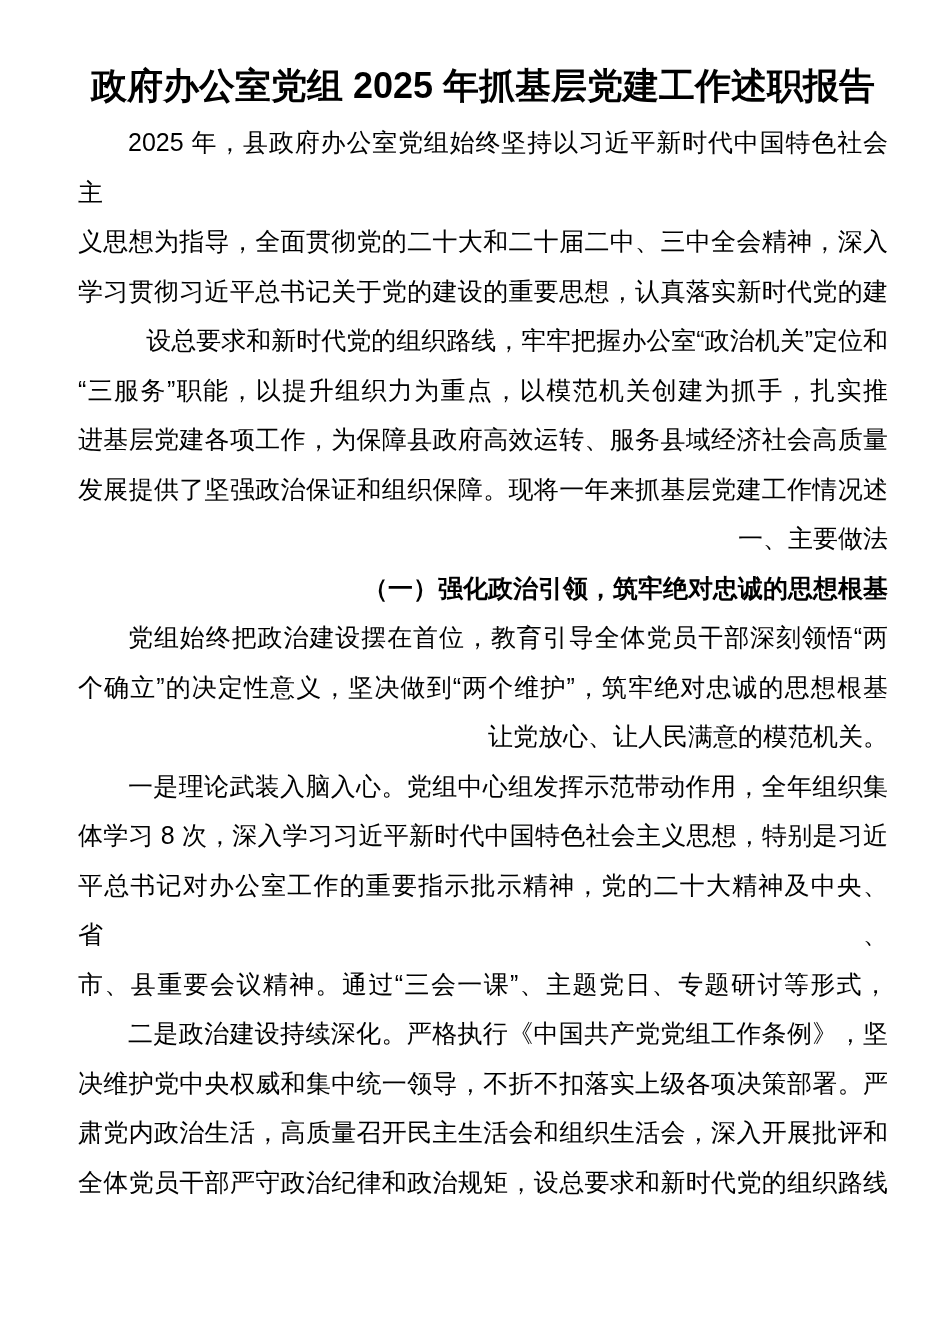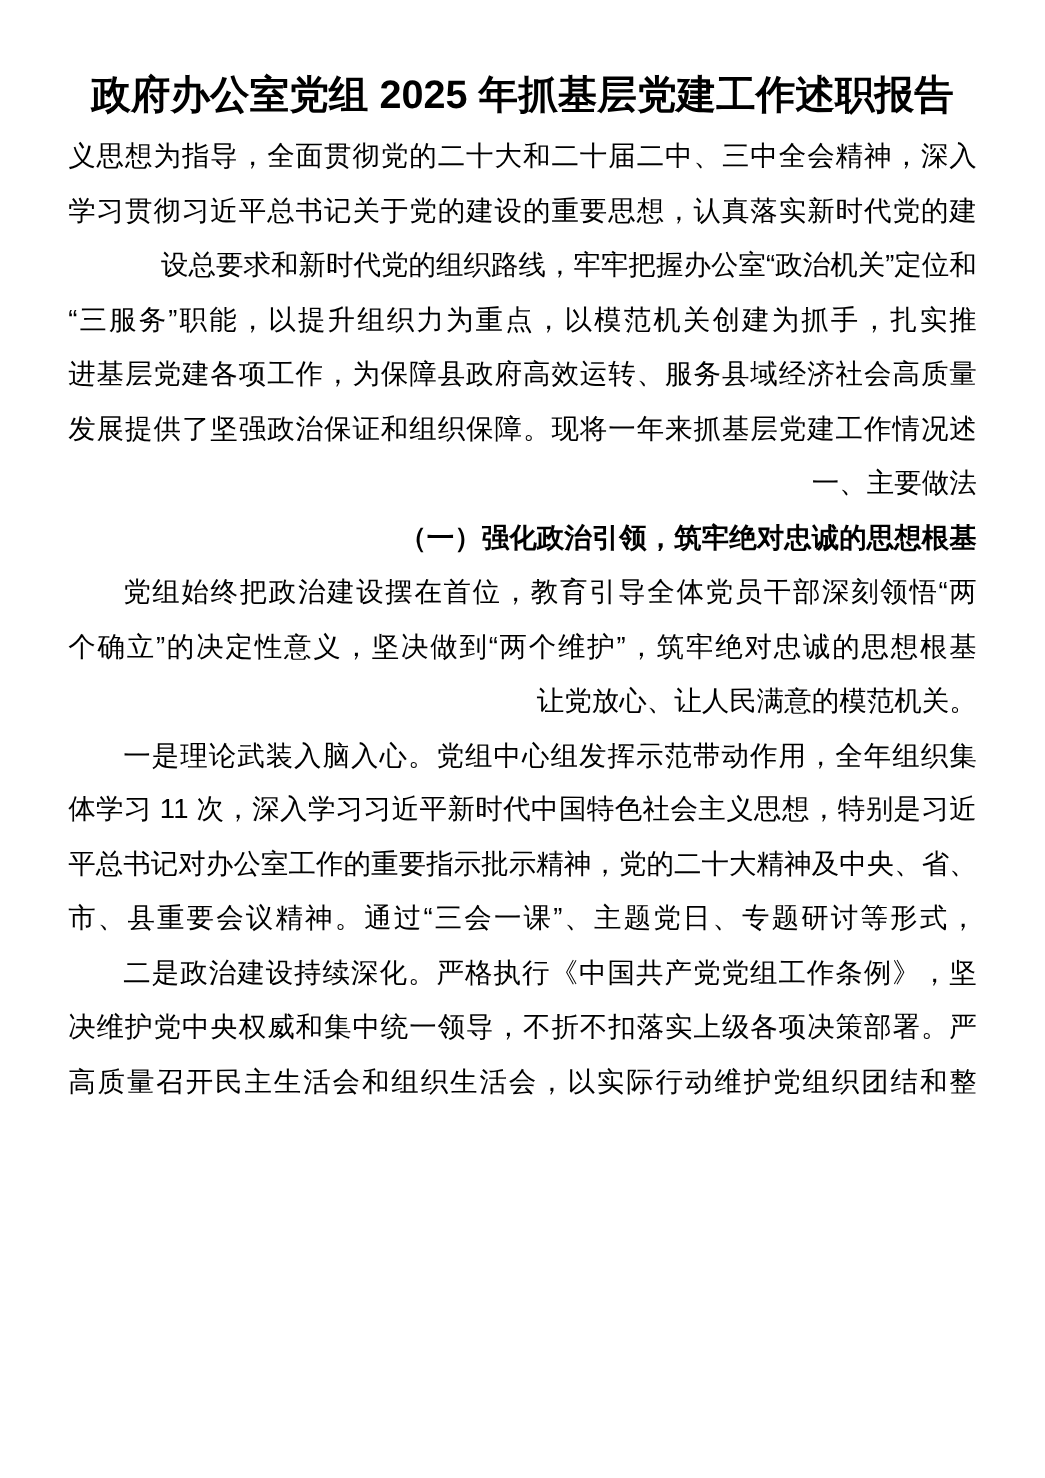--- a/index.html
+++ b/index.html
@@ -6,21 +6,21 @@
     margin: 0;
     padding: 0;
     background: #ffffff;
   }
   .page {
     position: relative;
     width: 950px;
     height: 1344px;
     margin: 0 auto;
     box-sizing: border-box;
-    padding: 56px 62px 0 62px;
+    padding: 56px 62px 0 78px;
     overflow: hidden;
     font-family: "Liberation Sans", "DejaVu Sans", sans-serif;
   }
   .doc-title {
     margin: 0 0 2px 0;
     font-size: 36px;
     font-weight: 700;
     line-height: 60px;
     text-align: center;
     white-space: nowrap;
@@ -49,32 +49,34 @@
   .line.h2 {
     font-weight: 700;
   }
 </style>
 </head>
 <body>
 
 <div class="page" style="background: rgb(255, 255, 255); color: rgb(0, 0, 0);">
   <h1 class="doc-title">政府办公室党组 2025 年抓基层党建工作述职报告</h1>
   <div class="doc-body">
+      <div class="line body indent fill">2025 年，县政府办公室党组始终坚持以习近平新时代中国特色社会主</div>
       <div class="line body fill">义思想为指导，全面贯彻党的二十大和二十届二中、三中全会精神，深入</div>
       <div class="line body fill">学习贯彻习近平总书记关于党的建设的重要思想，认真落实新时代党的建</div>
       <div class="line body">设总要求和新时代党的组织路线，牢牢把握办公室“政治机关”定位和</div>
       <div class="line body fill">“三服务”职能，以提升组织力为重点，以模范机关创建为抓手，扎实推</div>
       <div class="line body fill">进基层党建各项工作，为保障县政府高效运转、服务县域经济社会高质量</div>
       <div class="line body fill">发展提供了坚强政治保证和组织保障。现将一年来抓基层党建工作情况述</div>
       <div class="line h1 indent">一、主要做法</div>
       <div class="line h2 indent">（一）强化政治引领，筑牢绝对忠诚的思想根基</div>
       <div class="line body indent fill">党组始终把政治建设摆在首位，教育引导全体党员干部深刻领悟“两</div>
       <div class="line body fill">个确立”的决定性意义，坚决做到“两个维护”，筑牢绝对忠诚的思想根基</div>
       <div class="line body">让党放心、让人民满意的模范机关。</div>
       <div class="line body indent fill">一是理论武装入脑入心。党组中心组发挥示范带动作用，全年组织集</div>
-      <div class="line body fill">体学习 11 次，深入学习习近平新时代中国特色社会主义思想，特别是习近</div>
+      <div class="line body fill">体学习 8 次，深入学习习近平新时代中国特色社会主义思想，特别是习近</div>
       <div class="line body fill">平总书记对办公室工作的重要指示批示精神，党的二十大精神及中央、省、</div>
       <div class="line body fill">市、县重要会议精神。通过“三会一课”、主题党日、专题研讨等形式，</div>
       <div class="line body indent fill">二是政治建设持续深化。严格执行《中国共产党党组工作条例》，坚</div>
       <div class="line body fill">决维护党中央权威和集中统一领导，不折不扣落实上级各项决策部署。严</div>
-      <div class="line body fill">高质量召开民主生活会和组织生活会，以实际行动维护党组织团结和整</div>
+      <div class="line body fill">肃党内政治生活，高质量召开民主生活会和组织生活会，深入开展批评和</div>
+      <div class="line body fill">全体党员干部严守政治纪律和政治规矩，设总要求和新时代党的组织路线</div>
     </div>
 </div>
 
 </body></html>

